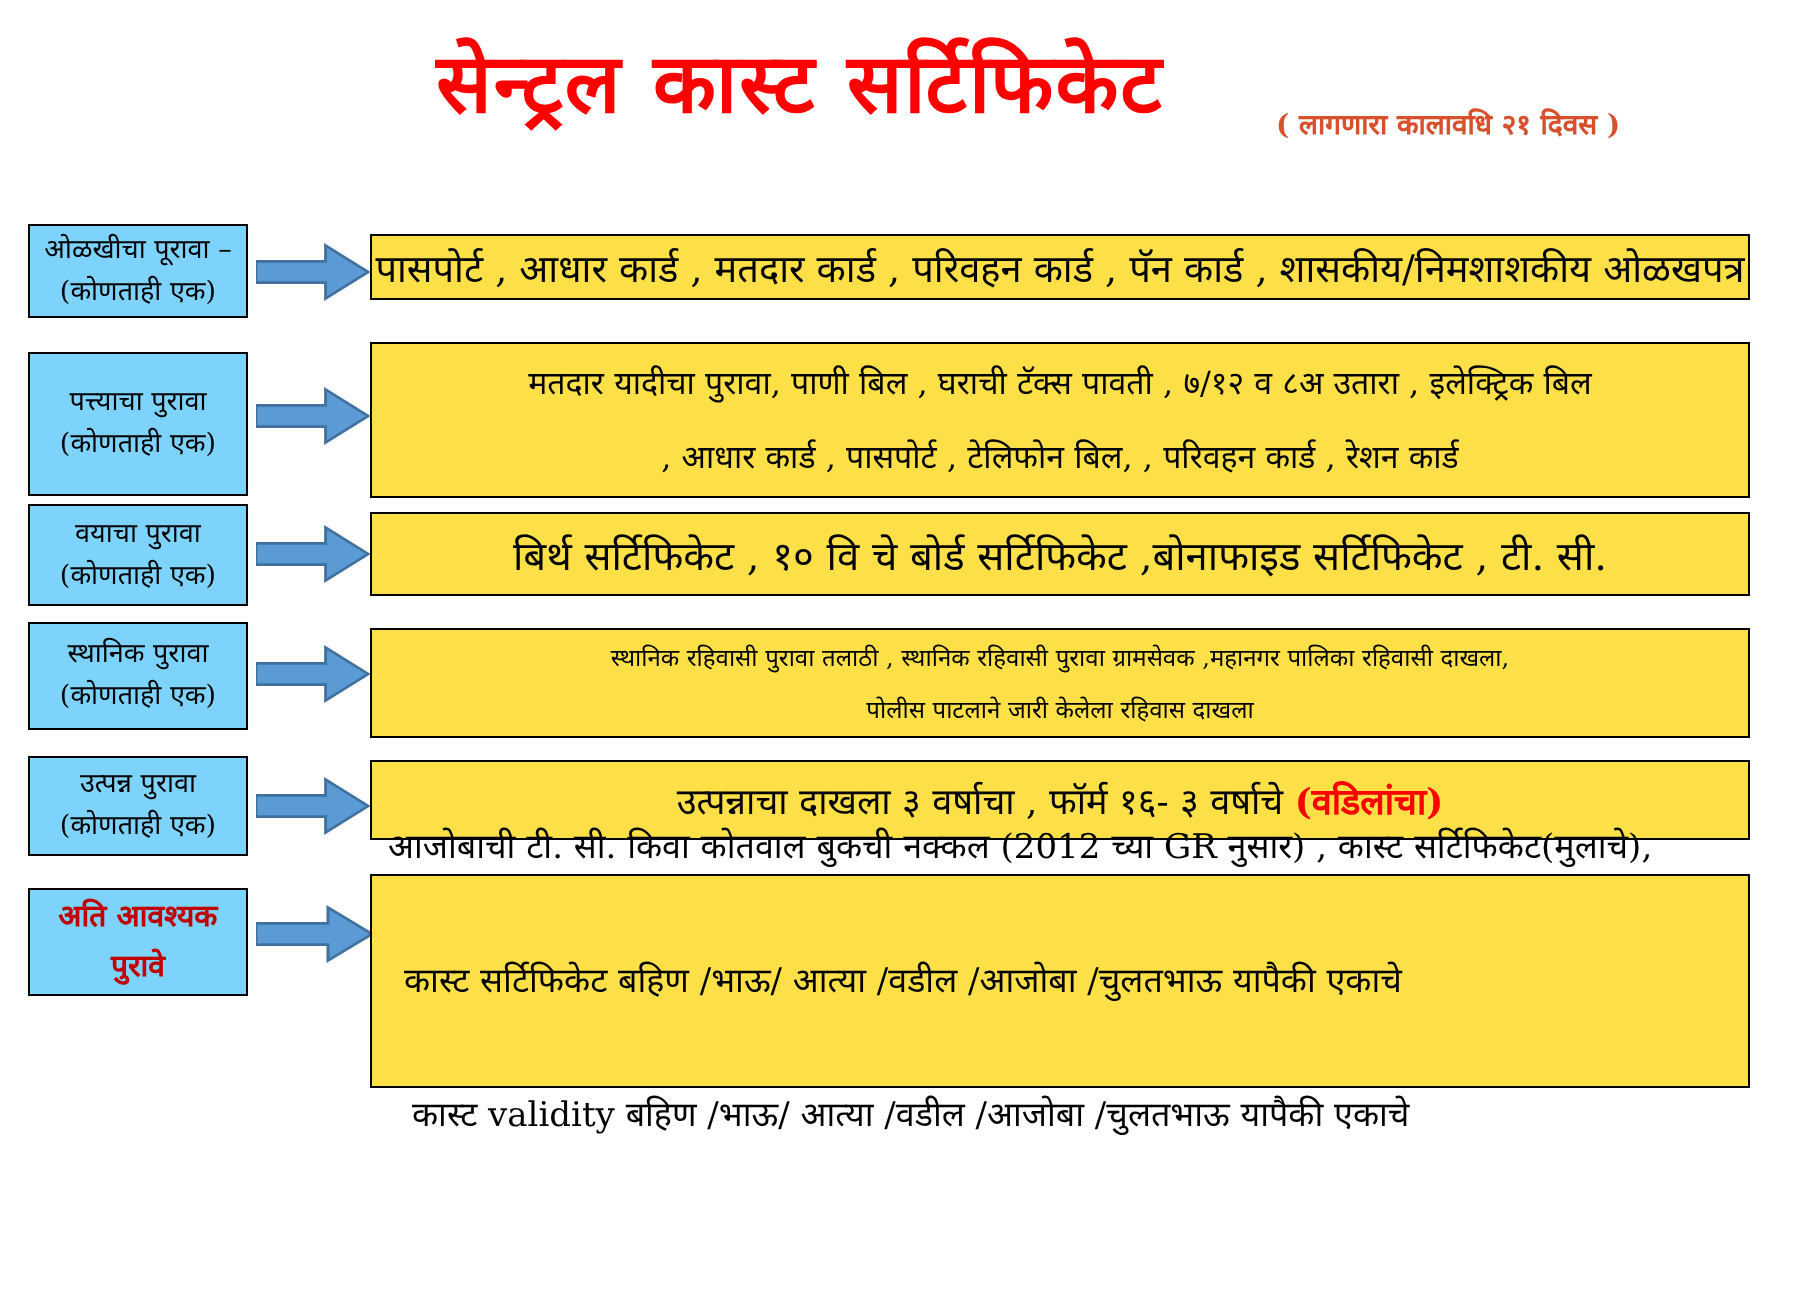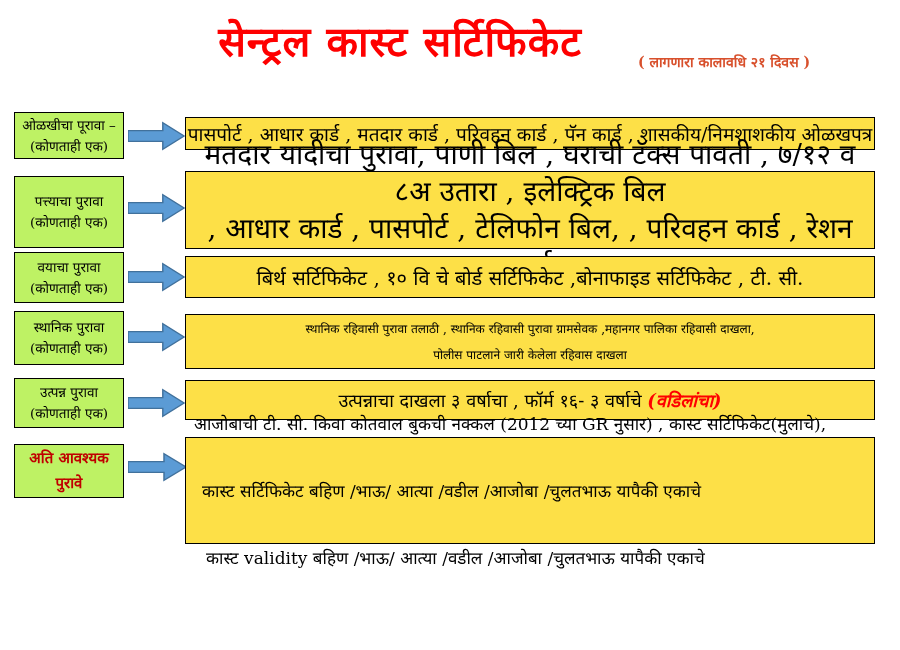--- a/index.html
+++ b/index.html
@@ -12,47 +12,47 @@
     font-size:41px; font-weight:700; color:#fe0000; text-align:center;
     white-space:nowrap; letter-spacing:1px;
   }
   .subtitle{
     position:absolute; left:638px; top:52px;
     font-size:14px; font-weight:700; color:#d8502c; white-space:nowrap;
   }
 
   .label-box{
     position:absolute; left:14px; width:110px;
-    border:1px solid #000; background:#bef264;
+    border:1px solid #000; background:#7dd3fc;
     display:flex; flex-direction:column; justify-content:center; align-items:center;
     text-align:center; font-size:13.5px; color:#000; line-height:1.55;
   }
   .label-box.red{ color:#c00000; font-weight:700; font-size:15px; line-height:1.7; }
 
   .arrow{ position:absolute; left:128px; width:58px; height:30px; display:block; }
 
   .content-box{
     position:absolute; left:185px; width:690px;
     border:1px solid #000; background:#fde047;
     display:flex; flex-direction:column; justify-content:center;
     color:#000;
   }
   .content-box .line{ width:100%; text-align:center; }
   .content-box.left-align .line{ text-align:left; }
 
   .c1 .line{ font-size:19px; }
-  .c2 .line{ font-size:28px; line-height:37px; }
+  .c2 .line{ font-size:16px; line-height:37px; }
   .c3 .line{ font-size:20px; }
   .c4 .line{ font-size:12px; line-height:26px; }
   .c5 .line{ font-size:18px; }
   .c6 .line{ font-size:17px; line-height:34px; padding-left:8px; }
   .c6 .line.indent1{ padding-left:16px; }
   .c6 .line.indent2{ padding-left:20px; }
 
-  .hl-red{ color:#fe0000; font-weight:700;font-style:italic; }
+  .hl-red{ color:#fe0000; font-weight:700; }
 </style>
 </head>
 <body>
 
 <div class="canvas">
 
   <div class="main-title">सेन्ट्रल कास्ट सर्टिफिकेट</div>
   <div class="subtitle">( लागणारा कालावधि २१ दिवस )</div>
 
   <div class="label-box" style="top:112px; height:47px;">

